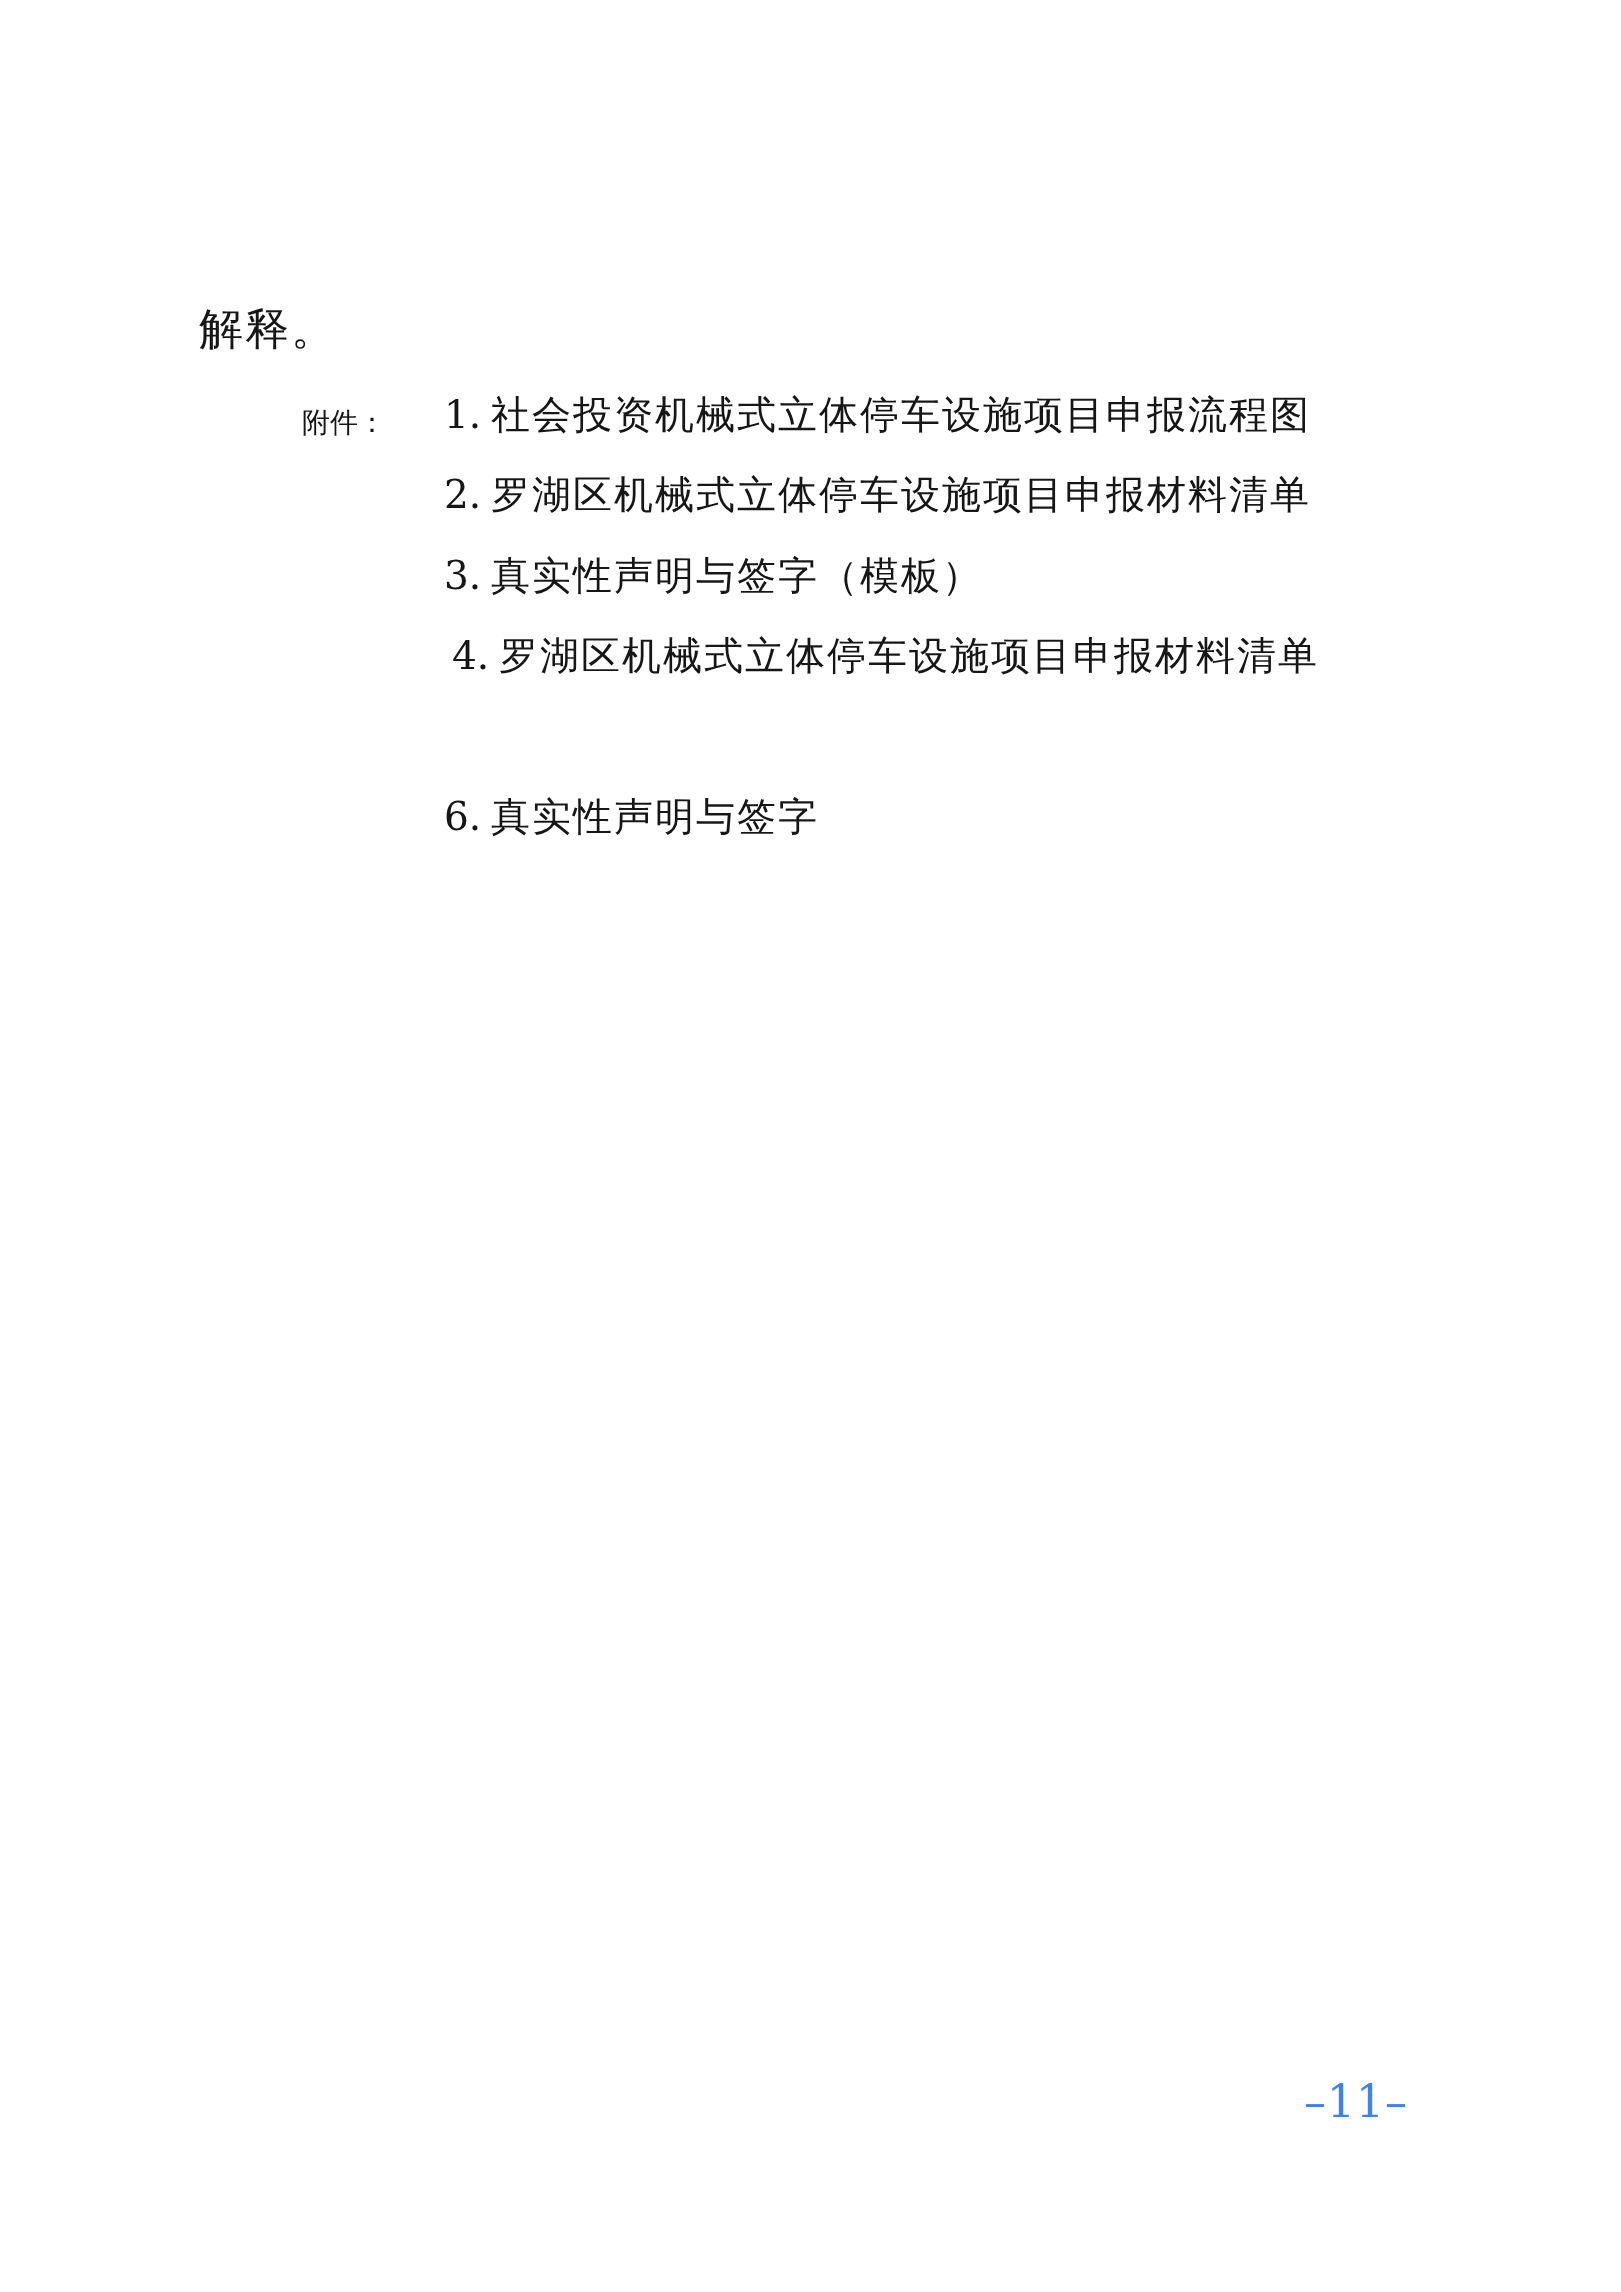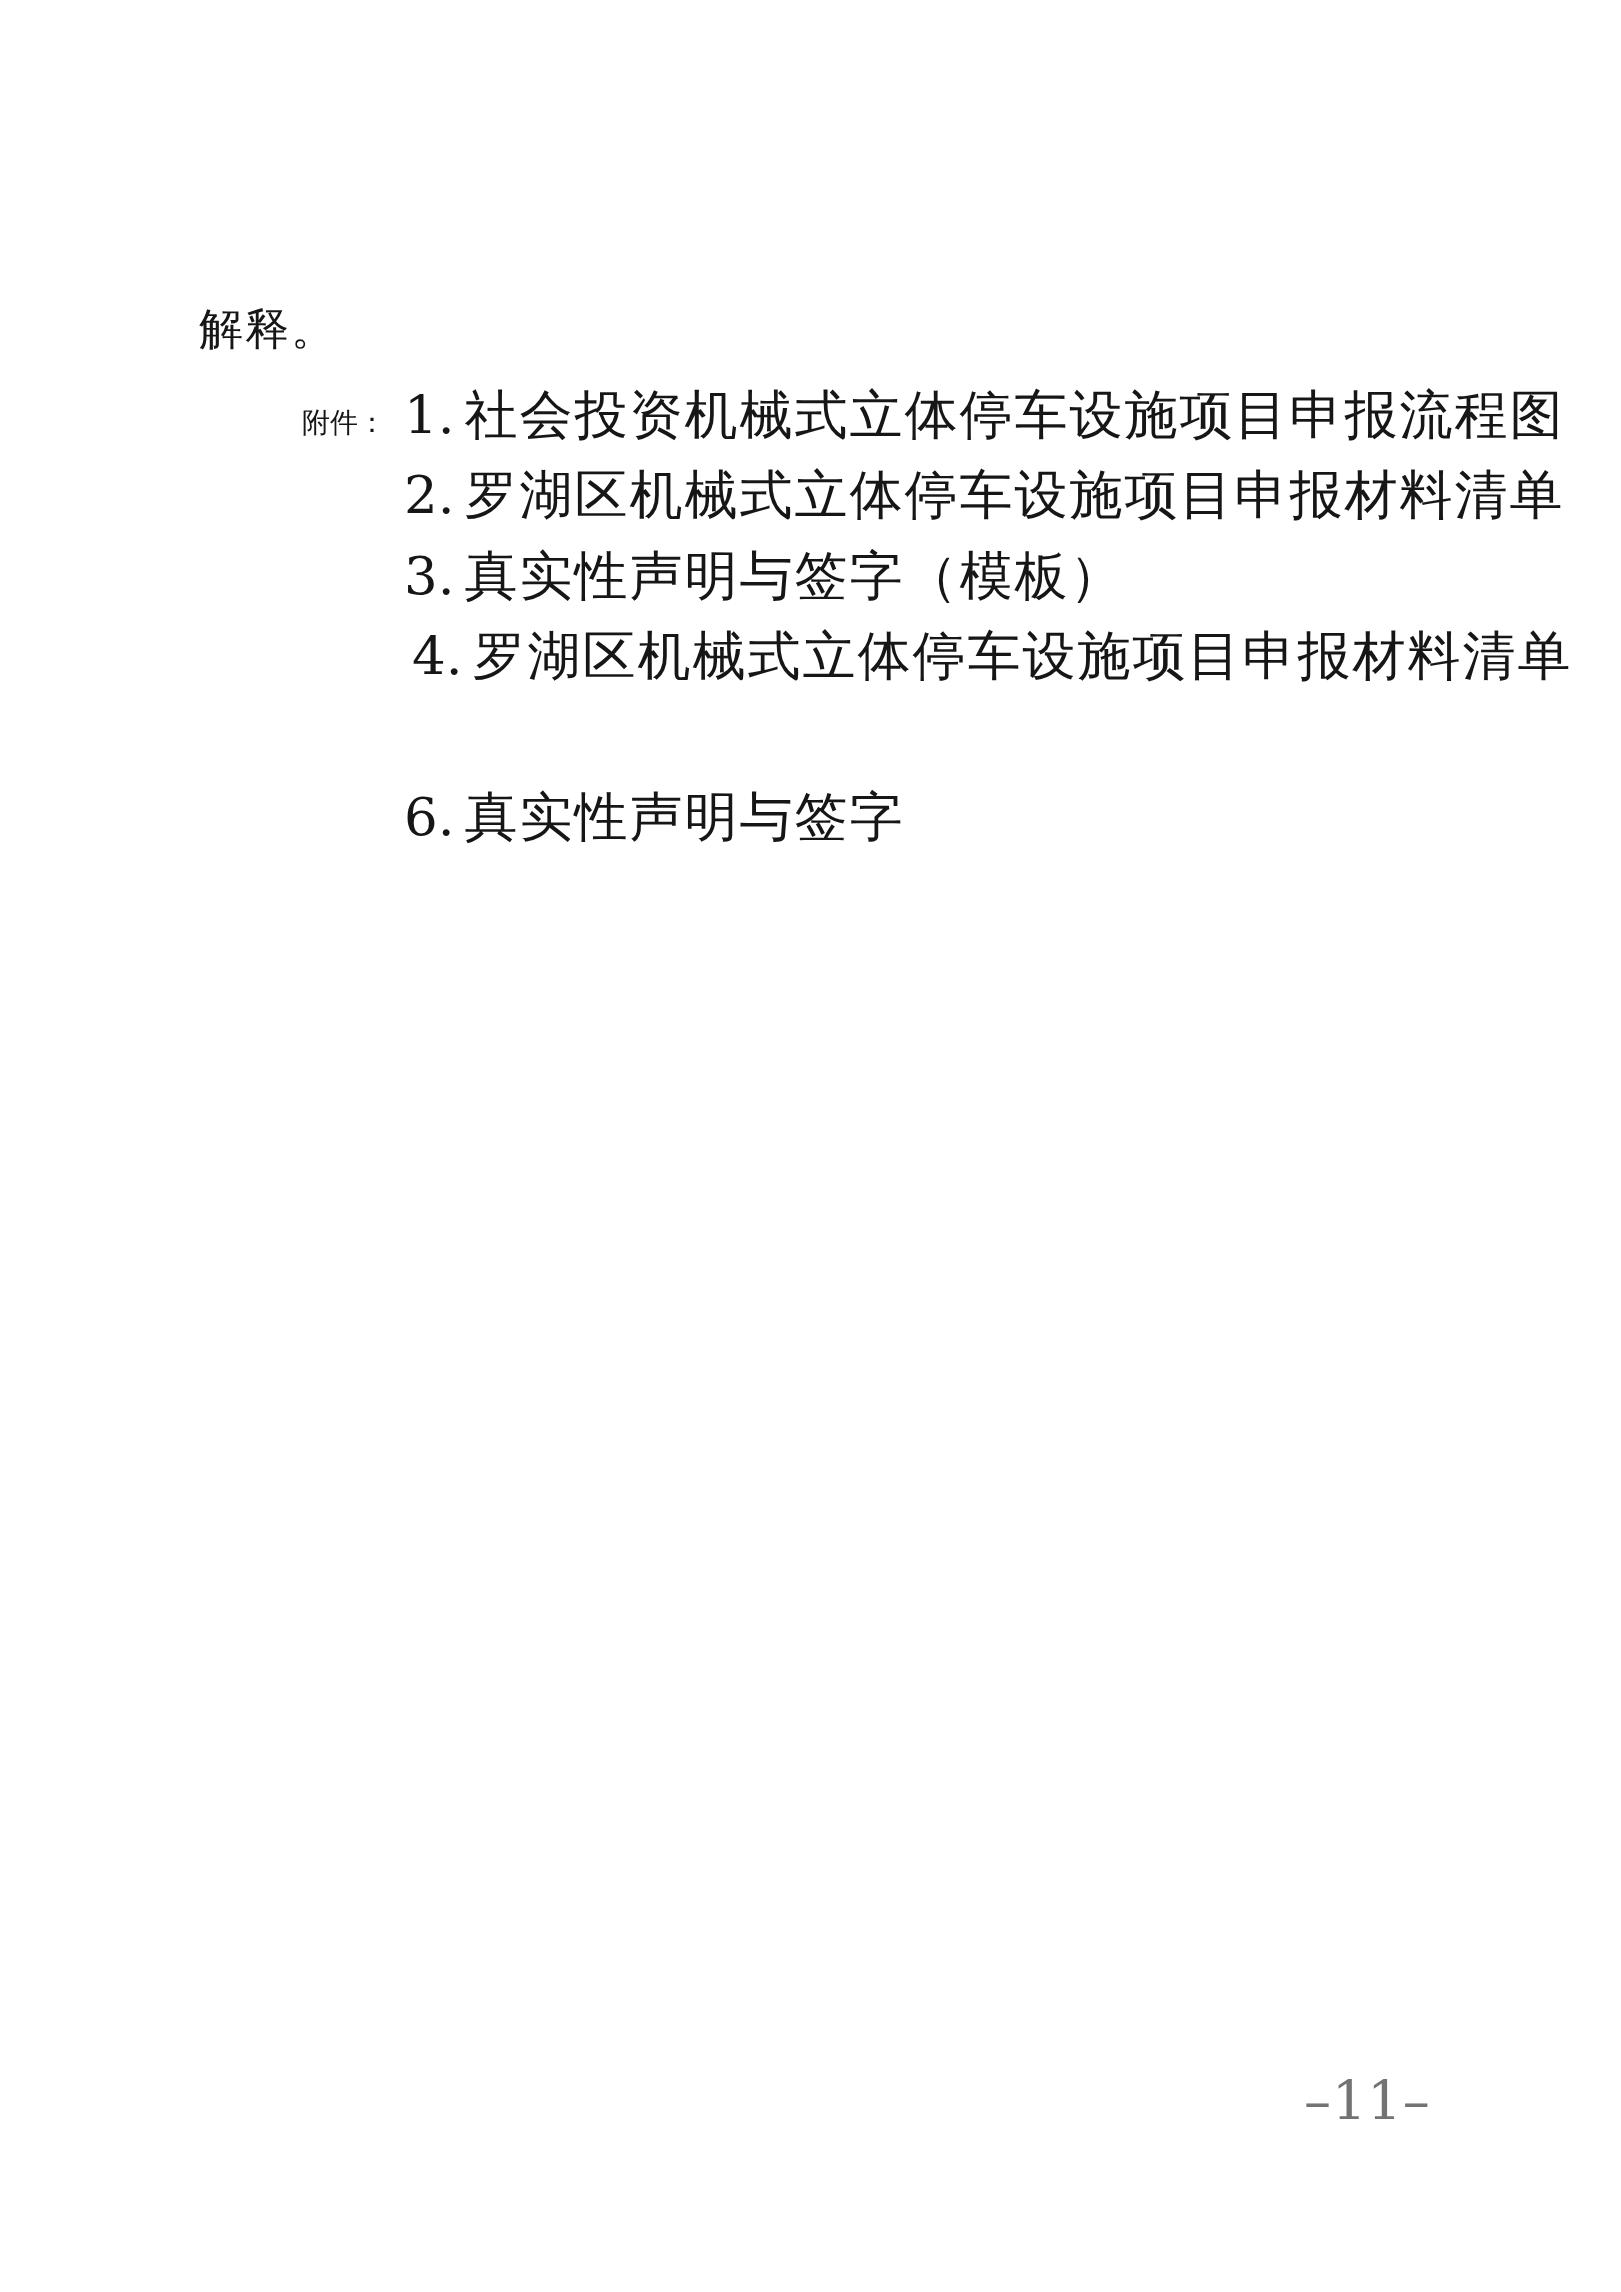--- a/index.html
+++ b/index.html
@@ -24,22 +24,22 @@
     line-height: 49px;
     letter-spacing: 2px;
     white-space: nowrap;
   }
   .closing {
     left: 199px;
     top: 304px;
   }
   .att-row {
     position: absolute;
-    left: 404px;
-    font-size: 53px;
+    left: 444px;
+    font-size: 39px;
     line-height: 49px;
     letter-spacing: 2px;
     white-space: nowrap;
   }
   .att-row .num {
     display: inline-block;
     margin-right: 9.8px;
     letter-spacing: 0;
   }
   .att-label {
@@ -54,24 +54,24 @@
   .row-1 { top: 390px; }
   .row-2 { top: 470px; }
   .row-3 { top: 551px; }
   .row-4 { top: 631px; margin-left: 8px; }
   .row-5 { top: 712px; }
   .row-6 { top: 792px; }
   .page-number {
     position: absolute;
     left: 1304px;
     top: 2078px;
-    font-size: 54px;
+    font-size: 44px;
     line-height: 47px;
     letter-spacing: 1px;
-    color: #737373;
+    color: #3b82f6;
   }
 </style>
 </head>
 <body>
 
 <div class="page">
 
   <div class="textline closing">解释。</div>
 
   <div class="att-label">附件：</div>

